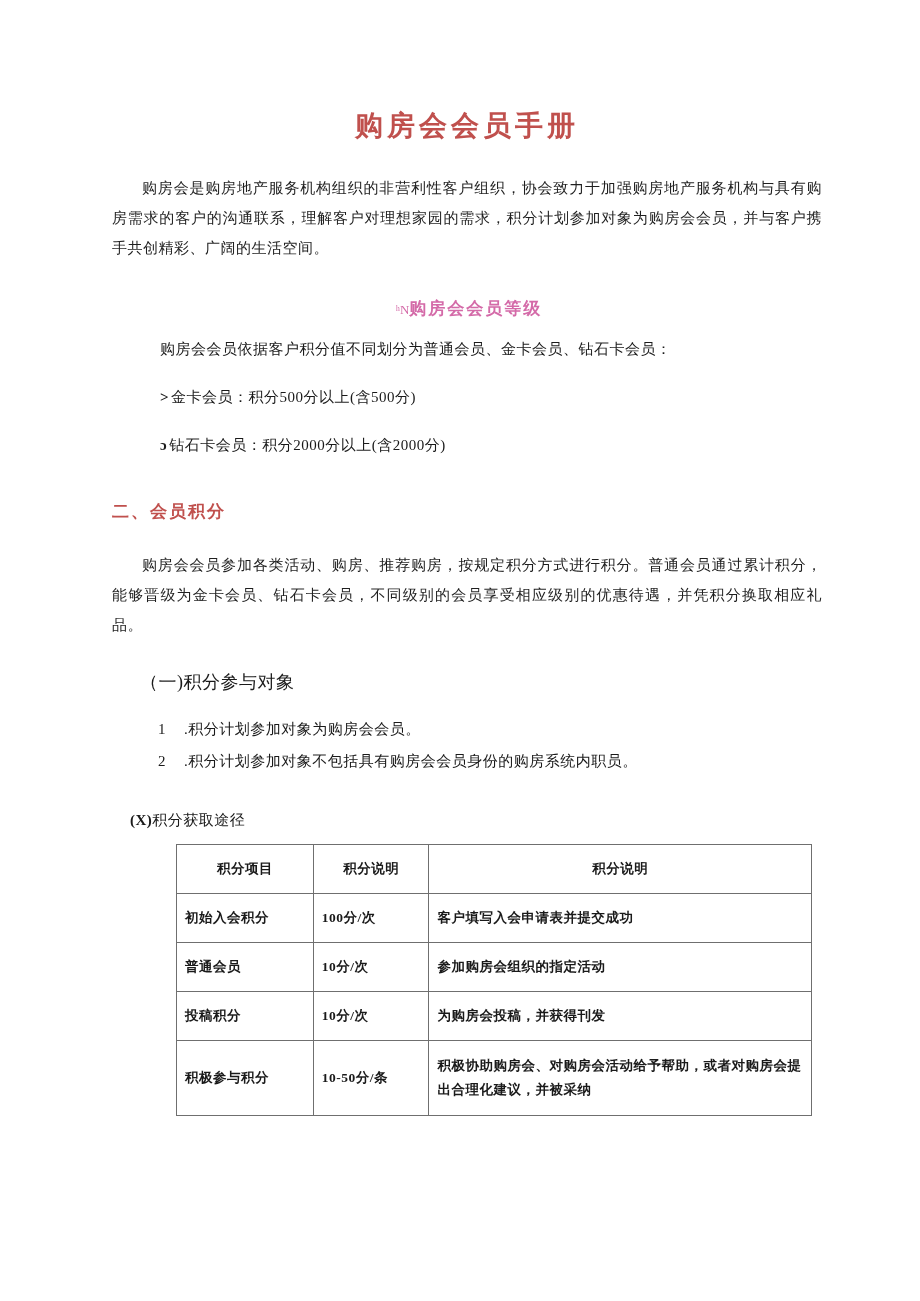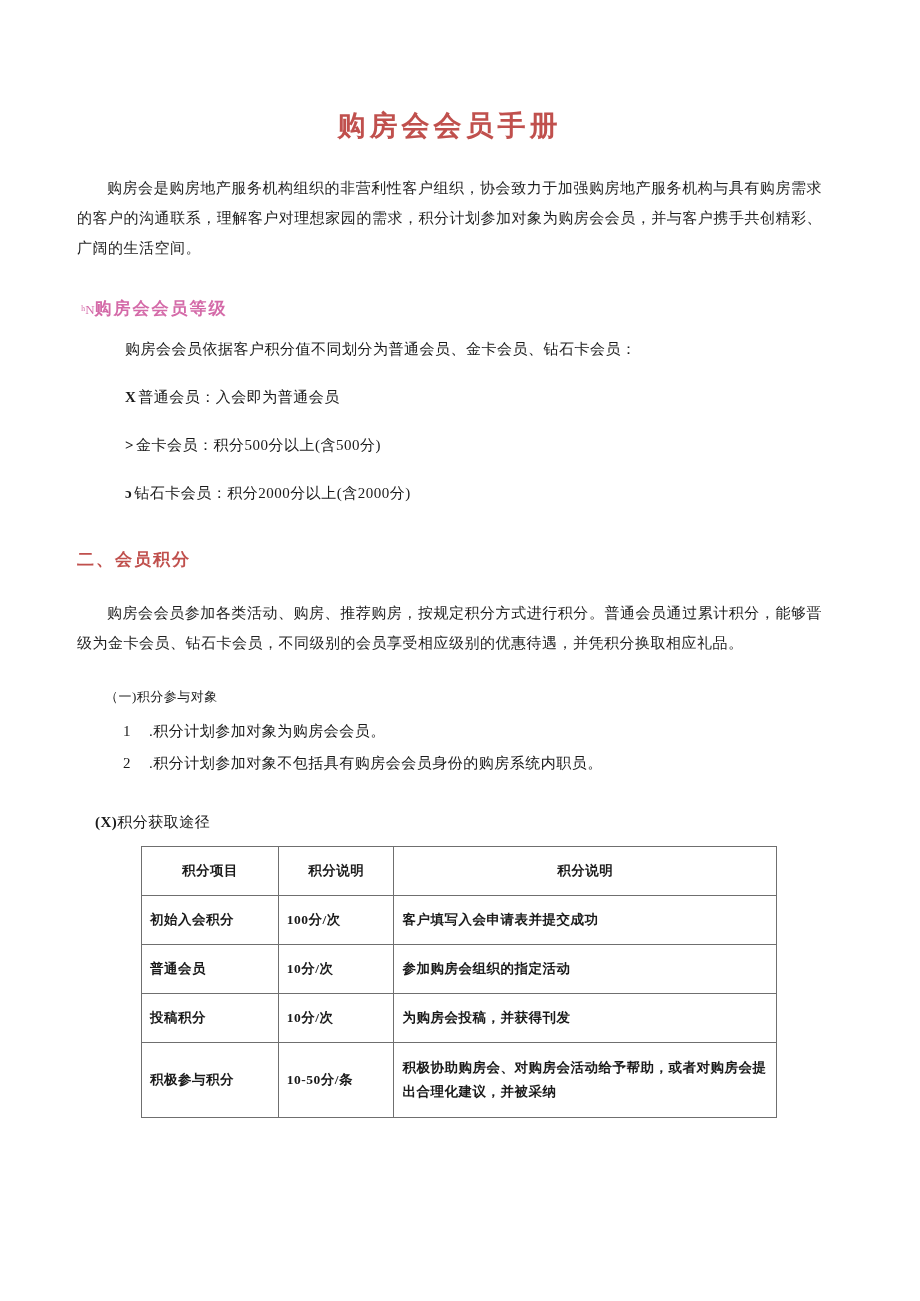--- a/index.html
+++ b/index.html
@@ -11,21 +11,21 @@
     width: 920px;
     min-height: 1301px;
     font-family: "Liberation Serif", "DejaVu Serif", serif;
     color: #1a1a1a;
     position: relative;
   }
   .page {
     width: 900px;
     min-height: 1301px;
     box-sizing: border-box;
-    padding: 96px 78px 40px 77px;
+    padding: 96px 78px 40px 112px;
     position: relative;
   }
   h1.doc-title {
     font-family: "Liberation Serif", serif;
     font-size: 28px;
     font-weight: bold;
     color: #c0504d;
     text-align: center;
     letter-spacing: 4px;
     margin: 10px 0 28px 0;
@@ -39,20 +39,21 @@
     text-align: justify;
     letter-spacing: 0.5px;
     color: #1f1f1f;
   }
   h2.section-pink {
     font-size: 17px;
     font-weight: bold;
     color: #d46aa8;
     margin: 34px 0 14px 4px;
     letter-spacing: 2px;
+    text-align: center;
   }
   h2.section-pink .marker {
     font-size: 13px;
     font-weight: normal;
     color: #d46aa8;
     letter-spacing: 0;
   }
   h2.section-red {
     font-size: 17px;
     font-weight: bold;
@@ -72,22 +73,22 @@
     line-height: 2.0;
     margin: 18px 0 0 0;
     padding-left: 48px;
     letter-spacing: 0.5px;
   }
   .level-item .bullet-mark {
     font-weight: bold;
     margin-right: 2px;
   }
   .sub-head {
-    font-size: 13px;
-    margin: 30px 0 10px 0;
+    font-size: 18px;
+    margin: 30px 0 20px 0;
     padding-left: 28px;
     letter-spacing: 0.5px;
   }
   .sub-head-bold {
     font-size: 15px;
     margin: 34px 0 14px 0;
     padding-left: 18px;
     letter-spacing: 0.5px;
   }
   .sub-head-bold .tag {
@@ -141,23 +142,20 @@
 
   <p class="para">购房会是购房地产服务机构组织的非营利性客户组织，协会致力于加强购房地产服务机构与具有购房需求的客户的沟通联系，理解客户对理想家园的需求，积分计划参加对象为购房会会员，并与客户携手共创精彩、广阔的生活空间。</p>
 
   <h2 class="section-pink">
     <span class="marker">ʰN</span><span>购房会会员等级</span>
   </h2>
 
   <div class="level-line">购房会会员依据客户积分值不同划分为普通会员、金卡会员、钻石卡会员：</div>
 
   <div class="level-item">
-    <span class="bullet-mark">X</span><span>普通会员：入会即为普通会员</span>
-  </div>
-  <div class="level-item">
     <span class="bullet-mark">&gt;</span><span>金卡会员：积分500分以上(含500分)</span>
   </div>
   <div class="level-item">
     <span class="bullet-mark">ɔ</span><span>钻石卡会员：积分2000分以上(含2000分)</span>
   </div>
 
   <h2 class="section-red">二、会员积分</h2>
 
   <p class="para">购房会会员参加各类活动、购房、推荐购房，按规定积分方式进行积分。普通会员通过累计积分，能够晋级为金卡会员、钻石卡会员，不同级别的会员享受相应级别的优惠待遇，并凭积分换取相应礼品。</p>
 

